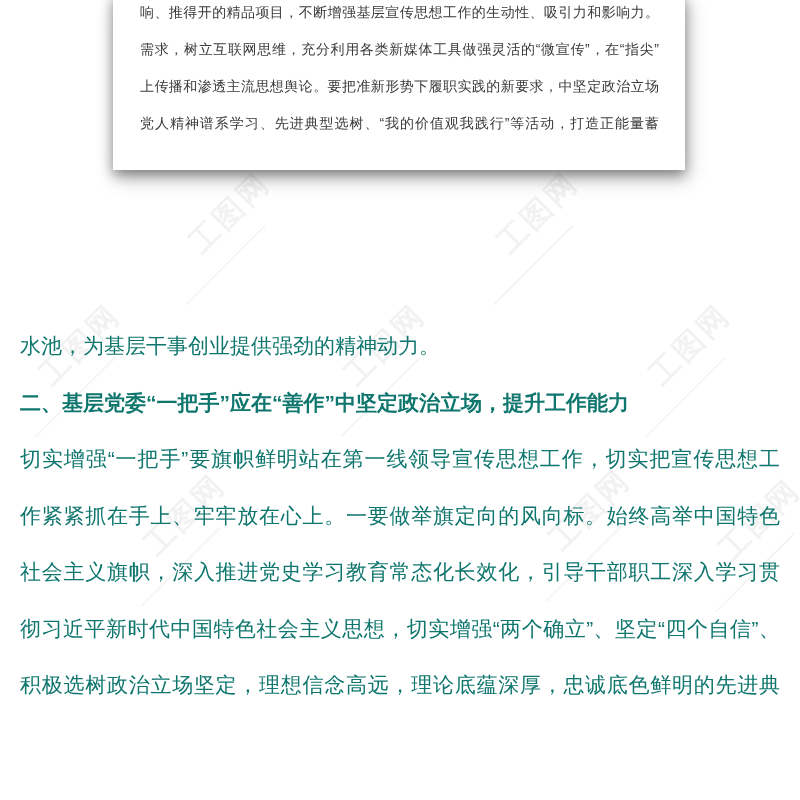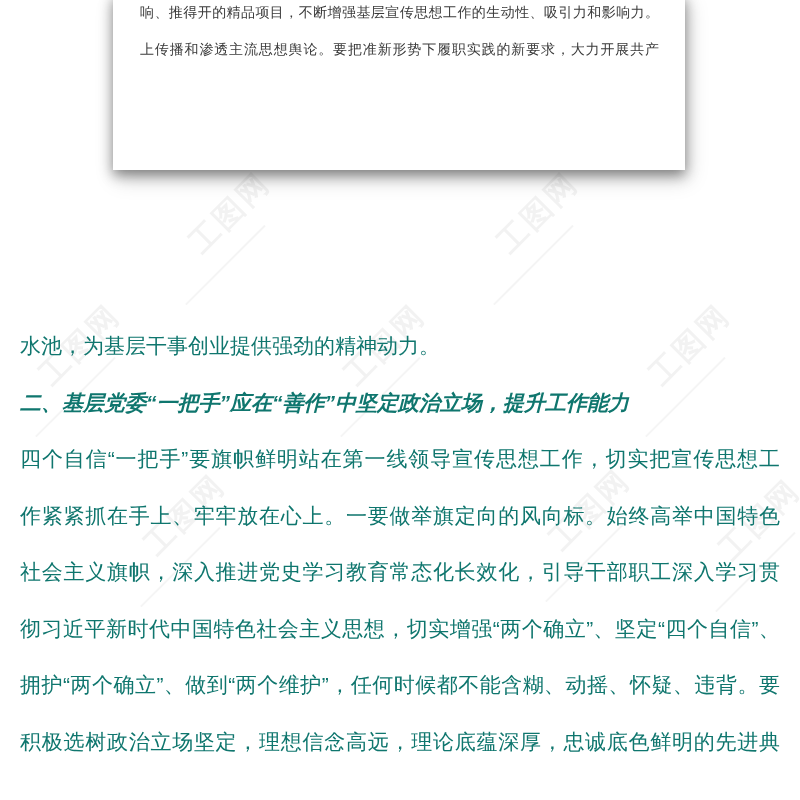--- a/index.html
+++ b/index.html
@@ -69,21 +69,21 @@
     font-size: 21px;
     color: #0f766e;
     white-space: nowrap;
   }
   .line.justify {
     white-space: normal;
     text-align: justify;
     text-align-last: justify;
     text-justify: inter-character;
   }
-  .line.bold { font-weight: bold; font-style: italic; }
+  .line.bold { font-weight: bold; }
 </style>
 </head>
 <body>
 
 <div class="wm-layer">
     <div class="wm" style="left: 235px; top: 218px;">
       <span class="wm-text" style="color: rgba(0, 0, 0, 0.05);">工图网</span>
       <span class="wm-rule"></span>
     </div>
     <div class="wm" style="left: 543px; top: 218px;">
@@ -111,25 +111,26 @@
       <span class="wm-rule"></span>
     </div>
     <div class="wm" style="left: 765px; top: 525px;">
       <span class="wm-text" style="color: rgba(0, 0, 0, 0.05);">工图网</span>
       <span class="wm-rule"></span>
     </div>
   </div>
 
 <div class="doc-card">
   <div class="line justify">响、推得开的精品项目，不断增强基层宣传思想工作的生动性、吸引力和影响力。</div>
-  <div class="line justify">上传播和渗透主流思想舆论。要把准新形势下履职实践的新要求，大力开展共产</div>
+  <div class="line justify">需求，树立互联网思维，充分利用各类新媒体工具做强灵活的“微宣传”，在“指尖”</div>
+  <div class="line justify">上传播和渗透主流思想舆论。要把准新形势下履职实践的新要求，中坚定政治立场</div>
+  <div class="line justify">党人精神谱系学习、先进典型选树、“我的价值观我践行”等活动，打造正能量蓄</div>
 </div>
 
 <div class="doc-body">
   <div class="line">水池，为基层干事创业提供强劲的精神动力。</div>
   <div class="line bold">二、基层党委“一把手”应在“善作”中坚定政治立场，提升工作能力</div>
-  <div class="line justify">四个自信“一把手”要旗帜鲜明站在第一线领导宣传思想工作，切实把宣传思想工</div>
+  <div class="line justify">切实增强“一把手”要旗帜鲜明站在第一线领导宣传思想工作，切实把宣传思想工</div>
   <div class="line justify">作紧紧抓在手上、牢牢放在心上。一要做举旗定向的风向标。始终高举中国特色</div>
   <div class="line justify">社会主义旗帜，深入推进党史学习教育常态化长效化，引导干部职工深入学习贯</div>
   <div class="line justify">彻习近平新时代中国特色社会主义思想，切实增强“两个确立”、坚定“四个自信”、</div>
-  <div class="line justify">拥护“两个确立”、做到“两个维护”，任何时候都不能含糊、动摇、怀疑、违背。要</div>
   <div class="line justify">积极选树政治立场坚定，理想信念高远，理论底蕴深厚，忠诚底色鲜明的先进典</div>
 </div>
 
 </body></html>

